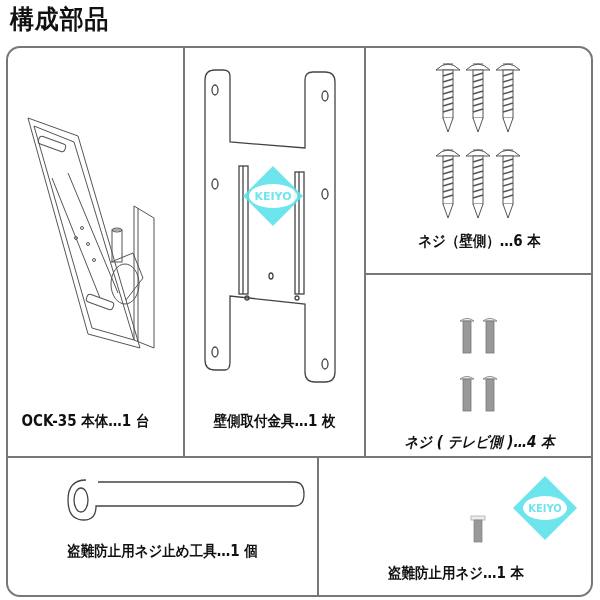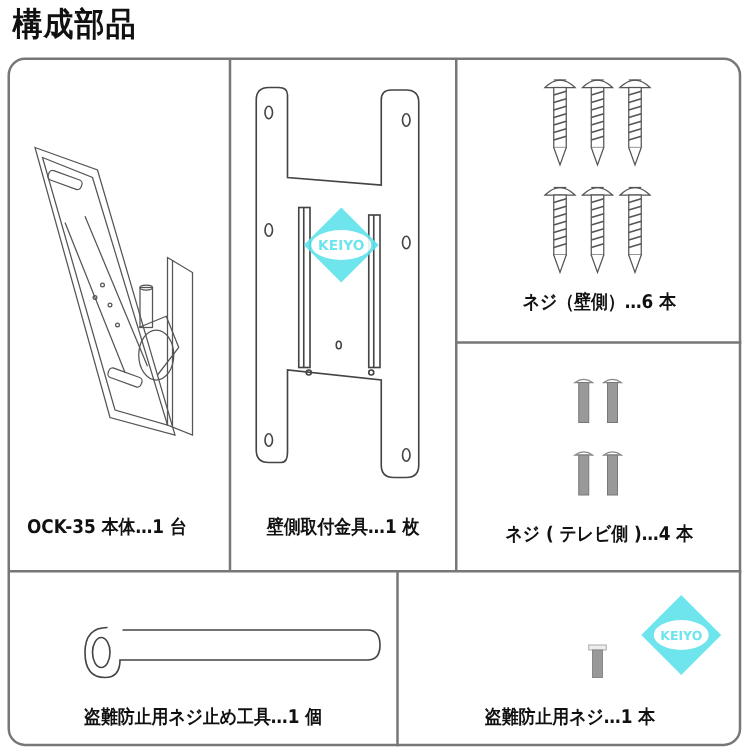--- a/index.html
+++ b/index.html
@@ -100,37 +100,37 @@
     <use href="#woodscrew" x="82" y="12"></use>
     <use href="#woodscrew" x="112" y="12"></use>
     <use href="#woodscrew" x="142" y="12"></use>
     <use href="#woodscrew" x="82" y="98"></use>
     <use href="#woodscrew" x="112" y="98"></use>
     <use href="#woodscrew" x="142" y="98"></use>
   </svg>
   <div class="label" style="top:184px;">ネジ（壁側）…6 本</div>
 </div>
 
-<div class="cell" style="left:366px; top:270px; width:227px; height:181px;">
+<div class="cell" style="left:366px; top:285px; width:227px; height:181px;font-style:italic;">
   <svg style="left:0; top:0;" width="227" height="181">
     <defs>
       <g id="mscrew">
         <path d="M-7,4 Q0,-1 7,4 Z" fill="#fff" stroke="#888" stroke-width="1"></path>
         <rect x="-4" y="4" width="8" height="32" fill="#999" stroke="#777" stroke-width="0.8"></rect>
       </g>
     </defs>
     <use href="#mscrew" x="101" y="32"></use>
     <use href="#mscrew" x="124" y="32"></use>
     <use href="#mscrew" x="101" y="90"></use>
     <use href="#mscrew" x="124" y="90"></use>
   </svg>
   <div class="label" style="top:148px;">ネジ ( テレビ側 )…4 本</div>
 </div>
 
-<div class="cell" style="left:8px; top:458px; width:309px; height:139px;">
+<div class="cell" style="left:8px; top:436px; width:309px; height:139px;">
   <svg style="left:0; top:0;" width="309" height="139">
     <g fill="none" stroke="#444" stroke-width="1.3">
       <path d="M78,44 Q60,44 60,64 Q60,84 76,84 Q88,84 88,70 L286,70 Q296,70 296,58 Q296,46 286,46 L90,46"></path>
       <ellipse cx="73" cy="64" rx="7" ry="12"></ellipse>
     </g>
   </svg>
   <div class="label" style="top:106px;">盗難防止用ネジ止め工具…1 個</div>
 </div>
 
 <div class="cell" style="left:319px; top:458px; width:274px; height:139px;">

